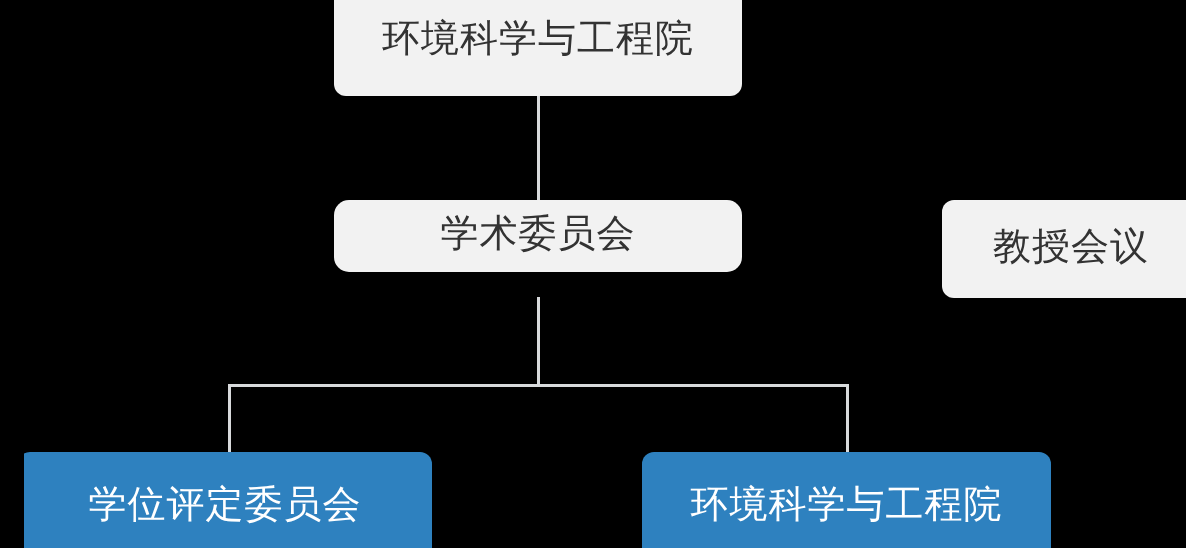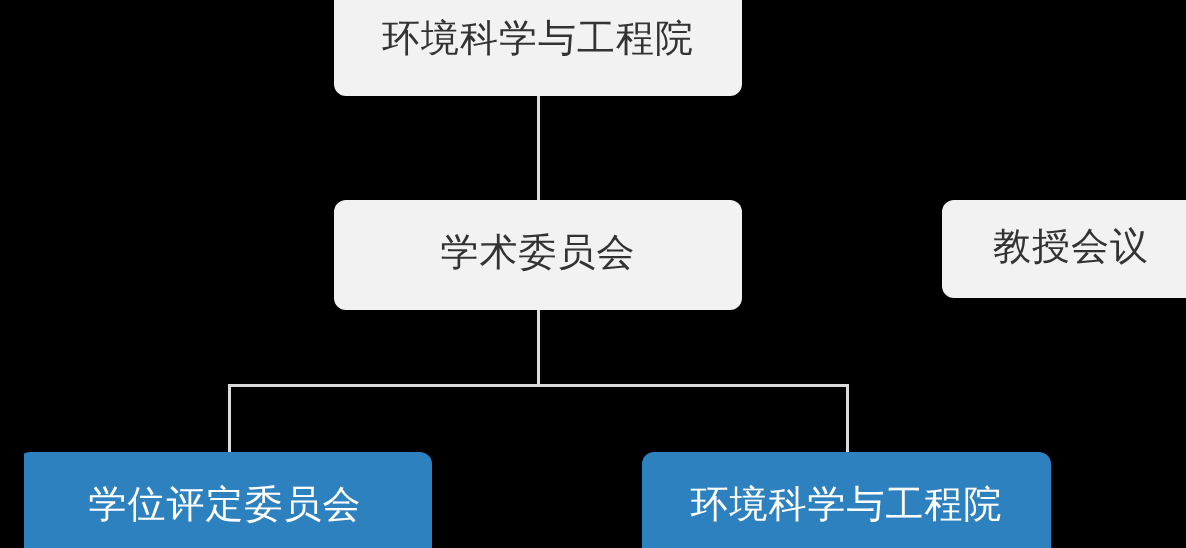--- a/index.html
+++ b/index.html
@@ -50,22 +50,23 @@
     left: 310px;
     top: -14px;
     width: 408px;
     height: 110px;
     font-size: 38px;
   }
   #node-academic-committee {
     left: 310px;
     top: 200px;
     width: 408px;
-    height: 110px;
+    height: 72px;
     font-size: 38px;
+    border-radius: 15px;
   }
   #node-professors-meeting {
     left: 918px;
     top: 200px;
     width: 258px;
     height: 98px;
     font-size: 38px;
   }
   #node-teaching-guidance {
     left: -6px;

